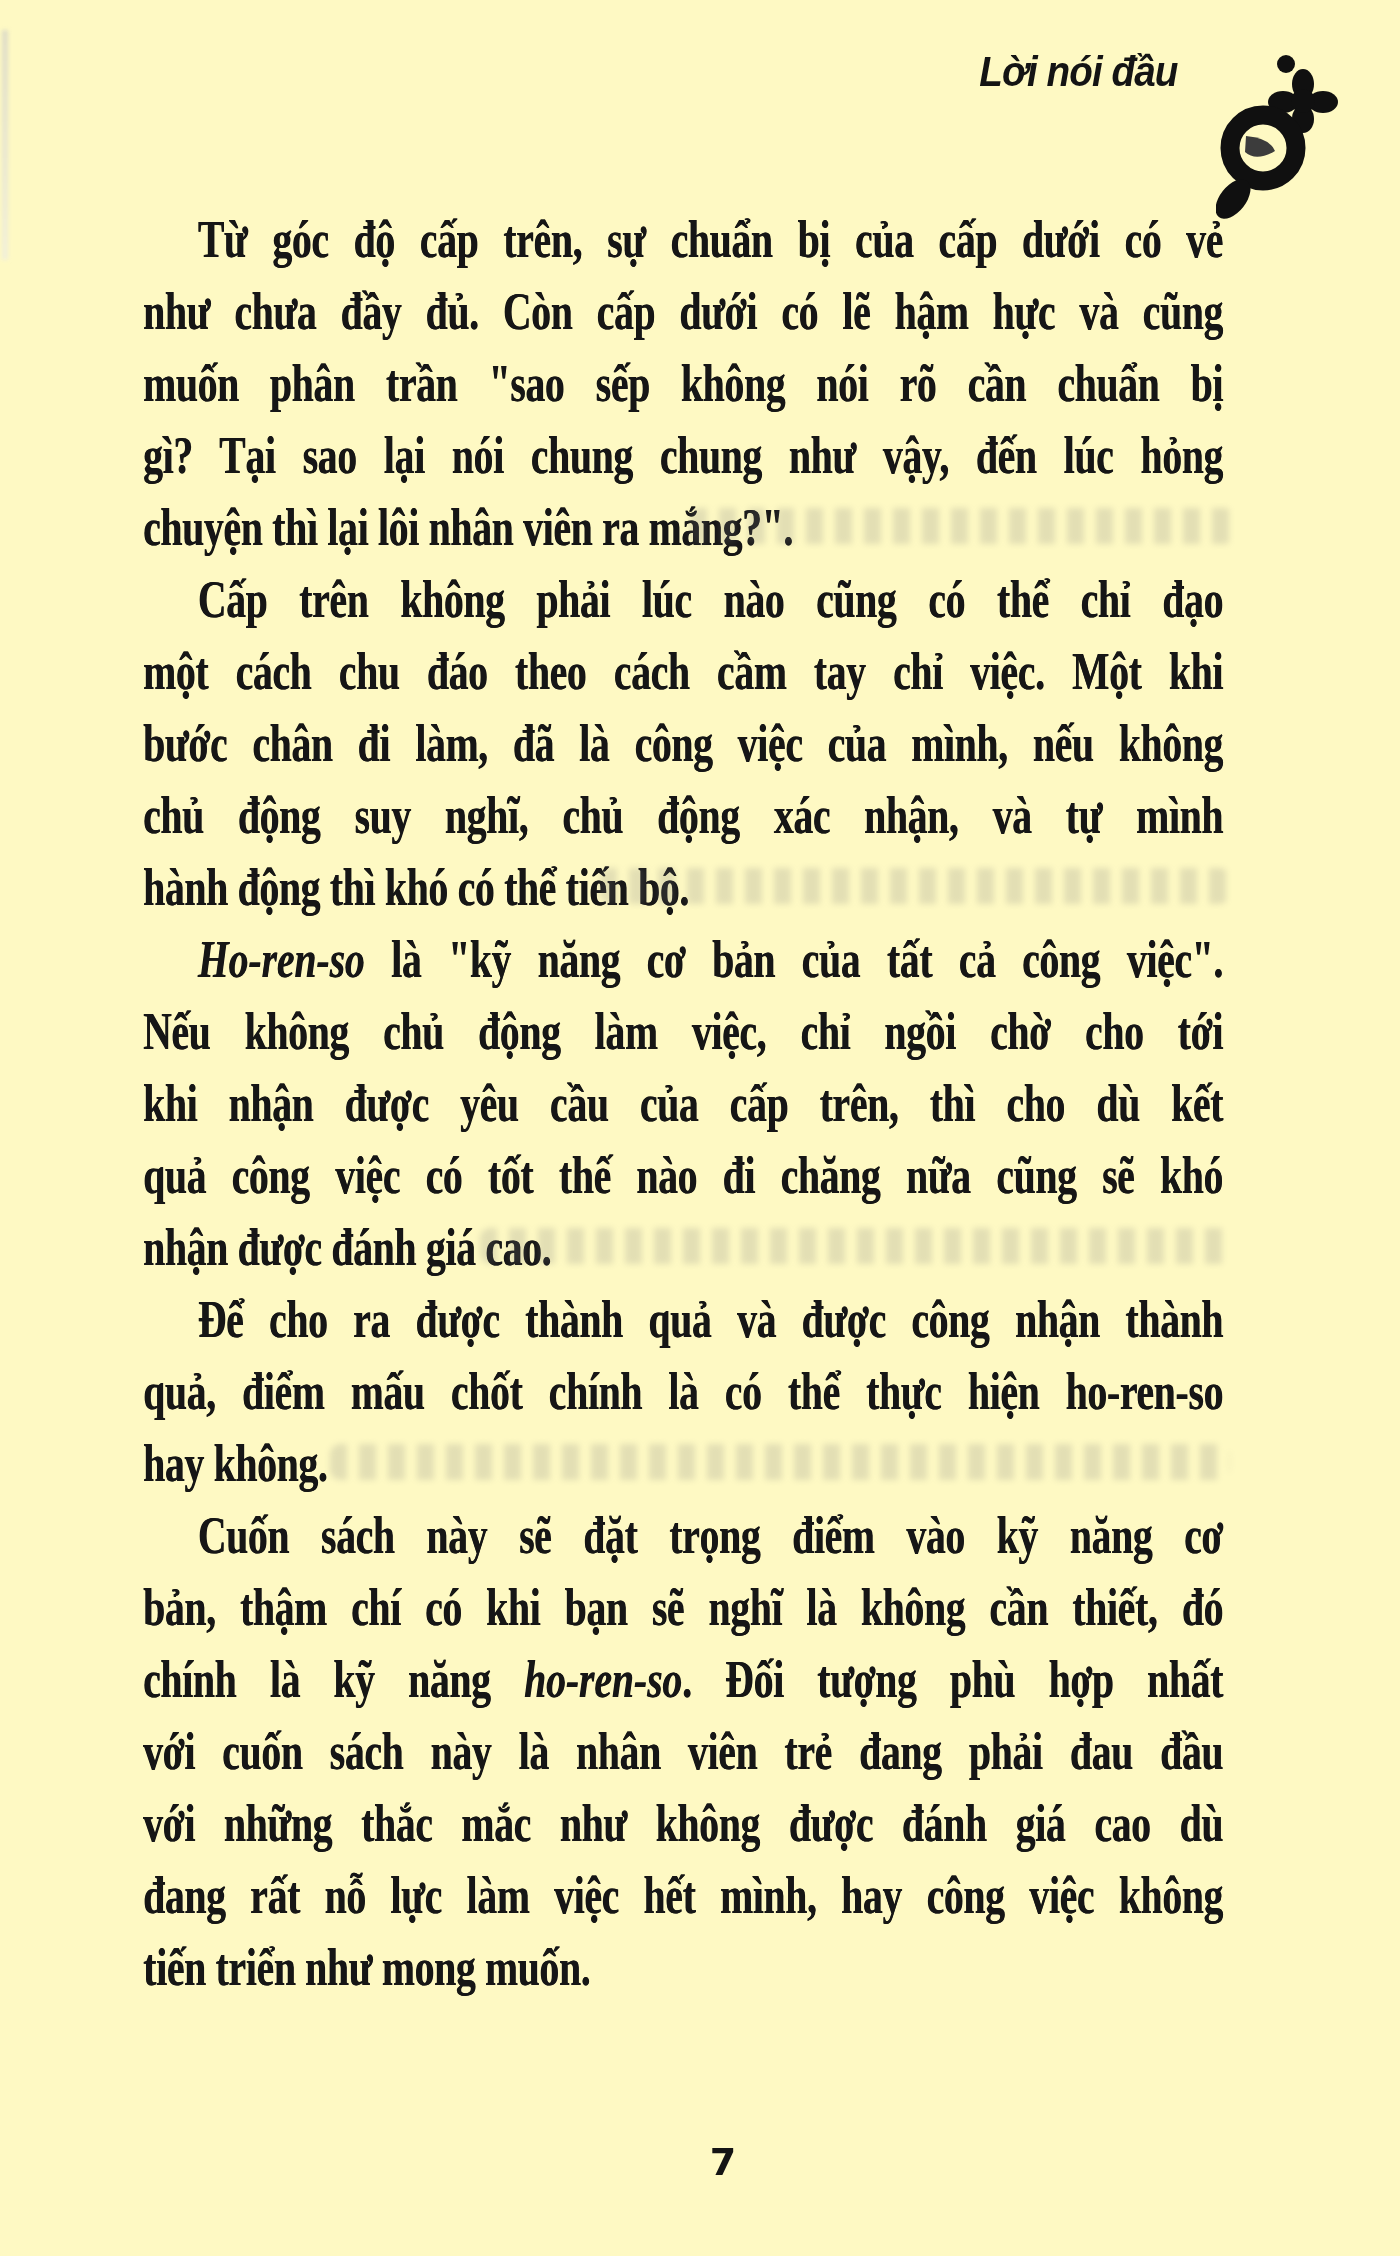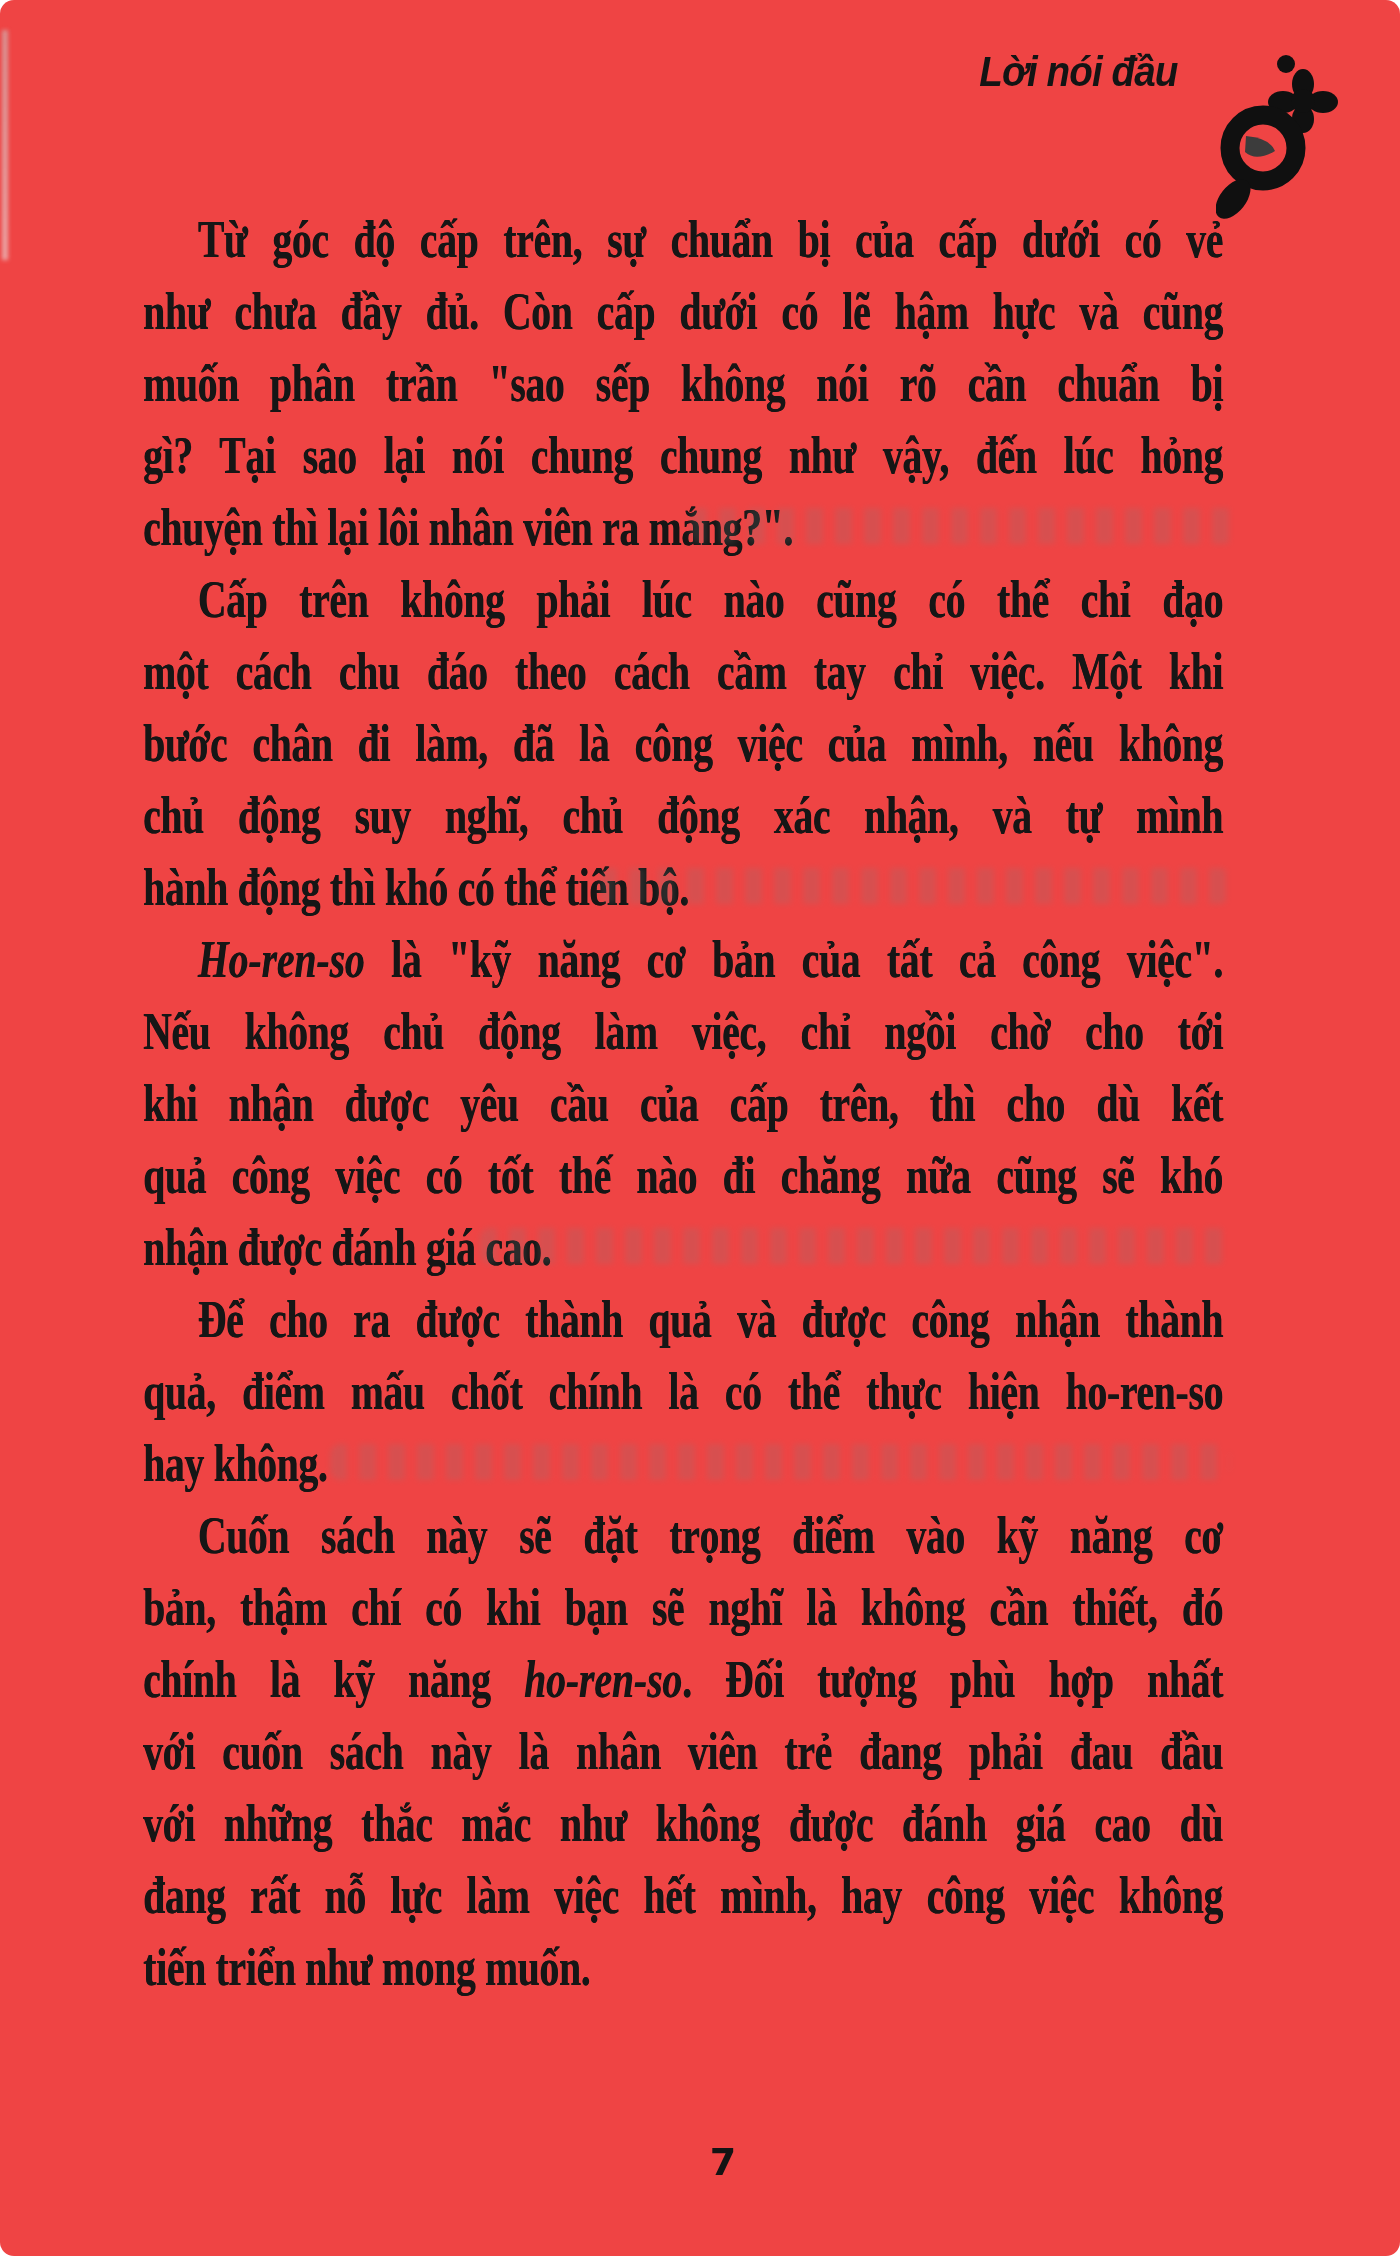--- a/index.html
+++ b/index.html
@@ -1,22 +1,21 @@
 <!DOCTYPE html>
 <html><head>
 <meta charset="utf-8">
 <style>
   html,body{margin:0;padding:0;background:#ffffff;}
   .page{
     position:relative;
     width:1400px;height:2256px;
-    background:#ef4444;
+    background:#fef9c3;
     overflow:hidden;
     font-family:"Liberation Serif", serif;
-    border-radius:14px;
   }
   
   .header-title{
     position:absolute;
     top:48px;right:222px;
     font-family:"Liberation Sans", sans-serif;
     font-style:italic;
     font-weight:700;
     font-size:42px;
     letter-spacing:-1px;

